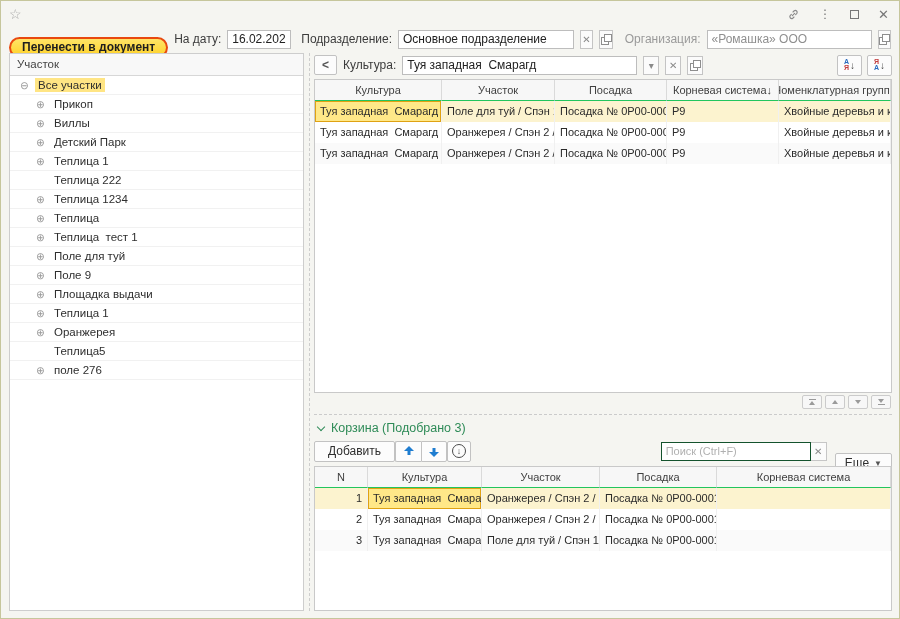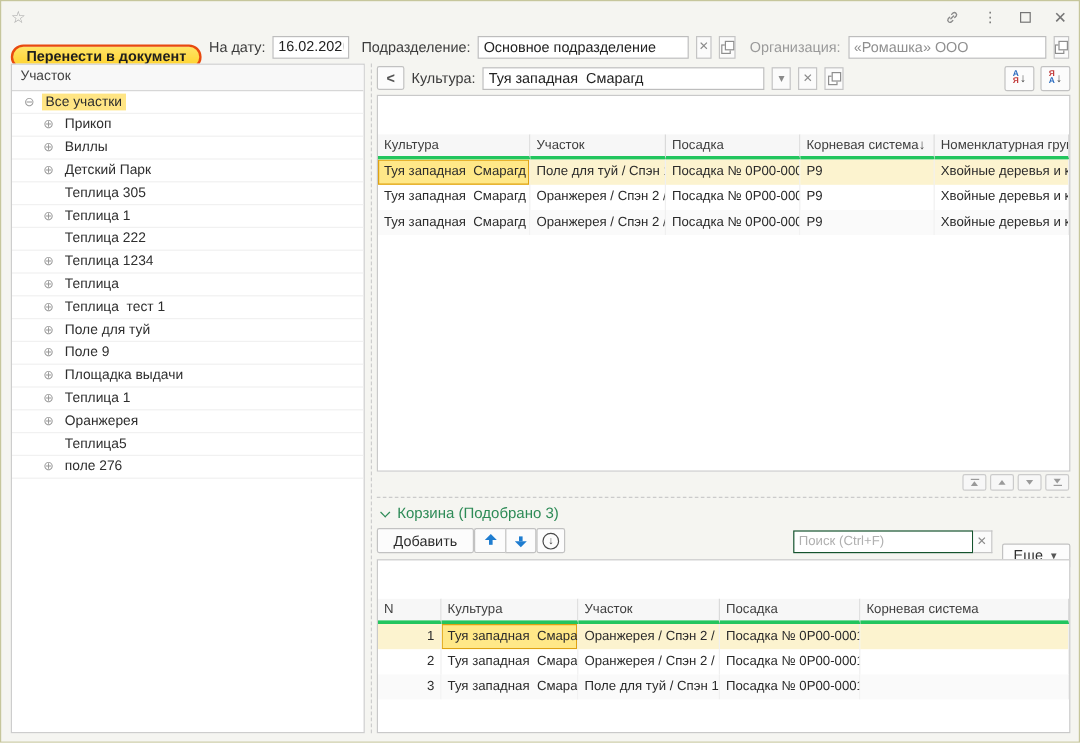--- a/index.html
+++ b/index.html
@@ -62,23 +62,23 @@
   .sort-letters { display:flex; flex-direction:column; line-height:6.5px; font-size:7px; font-weight:bold; }
   .l-blue { color:#2a6bbf; } .l-red { color:#c23b3b; }
   .sort-arrow { font-size:10px; color:#444; }
 
   
   .tbl { border:1px solid #c9c9c9; background:#fff; display:flex; flex-direction:column; overflow:hidden; }
   .tbl-upper { height:314px; }
   .tbl-lower { flex:1; }
   .grid-u { display:grid; grid-template-columns:127px 113px 112px 112px 1fr; }
   .grid-l { display:grid; grid-template-columns:53px 114px 118px 117px 1fr; }
-  .hcell { height:21px; background:#f7f7f7; border-right:1px solid #dadada; border-bottom:3px solid #22c55e;
-      font-size:11px; color:#3f3f3f; padding:0 5px; display:flex; align-items:center; justify-content:flex-start;
-      overflow:hidden; white-space:pre; cursor:pointer;margin-top:32px; }
+  .hcell { height:21px; background:#f7f7f7; border-right:1px solid #dadada; border-bottom:1px solid #22c55e;
+      font-size:11px; color:#3f3f3f; padding:0 5px; display:flex; align-items:center; justify-content:center;
+      overflow:hidden; white-space:pre; cursor:pointer; }
   .cell { height:21px; line-height:20px; font-size:11px; color:#2b2b2b; padding:0 5px;
       border-right:1px solid #f0f0f0; overflow:hidden; white-space:pre; }
   .row-even .cell { background:#fafafa; }
   .sel-row .cell { background:#fcf3cf; }
   .sel-cell { background:#ffe888 !important; box-shadow:inset 0 0 0 1px #dfa213; }
   .cell.num { text-align:right; }
   .tbl-fill { flex:1; background:#fff; }
 
   
   .nav-row { height:18px; display:flex; justify-content:flex-end; align-items:center; gap:3px; padding:2px 1px; }
@@ -89,21 +89,21 @@
   .tri-up { width:0; height:0; border-left:3.5px solid transparent; border-right:3.5px solid transparent; border-bottom:4px solid #9a9a9a; }
   .tri-dn { width:0; height:0; border-left:3.5px solid transparent; border-right:3.5px solid transparent; border-top:4px solid #9a9a9a; }
 
   .h-split { border-top:1px dashed #cbcbcb; margin:3px 0 3px 0; cursor:row-resize; }
 
   
   .basket-header { height:20px; display:flex; align-items:center; gap:7px; color:#2e8b57; font-size:12.5px;
       cursor:pointer; padding-left:2px; white-space:pre; }
   .chev { width:6px; height:6px; border-right:1.6px solid #2e8b57; border-bottom:1.6px solid #2e8b57;
       transform:rotate(45deg); margin-top:-3px; margin-left:2px; }
-  .basket-toolbar { height:28px; display:flex; padding:2px 0 4px 0; }
+  .basket-toolbar { height:28px; display:flex; align-items:center; padding:2px 0 4px 0; }
   .btn { border:1px solid #c2c2c2; border-radius:2px; background:#fcfcfc; font-size:12px; color:#2e2e2e;
       padding:2px 13px; height:21px; cursor:pointer; font-family:"Liberation Sans", sans-serif; white-space:pre;
       display:flex; align-items:center; }
   .arrow-group { display:flex; }
   .btn-arrow { width:26px; height:21px; border:1px solid #c2c2c2; background:#fcfcfc; display:flex;
       align-items:center; justify-content:center; cursor:pointer; }
   .btn-arrow:first-child { border-radius:2px 0 0 2px; border-right:none; }
   .btn-arrow:last-child { border-radius:0 2px 2px 0; }
   .arr { position:relative; width:11px; height:11px; }
   .arr .head { position:absolute; left:50%; transform:translateX(-50%); width:0; height:0; }
@@ -188,25 +188,20 @@
               <span class="exp">⊕</span>
               <span class="tl">Виллы</span>
             </div>
           <div class="tree-row">
               <span class="ind1"></span>
               <span class="exp">⊕</span>
               <span class="tl">Детский Парк</span>
             </div>
           <div class="tree-row">
               <span class="ind1"></span>
-              <span class="exp"></span>
-              <span class="tl">Теплица 305</span>
-            </div>
-          <div class="tree-row">
-              <span class="ind1"></span>
               <span class="exp">⊕</span>
               <span class="tl">Теплица 1</span>
             </div>
           <div class="tree-row">
               <span class="ind1"></span>
               <span class="exp"></span>
               <span class="tl">Теплица 222</span>
             </div>
           <div class="tree-row">
               <span class="ind1"></span>

